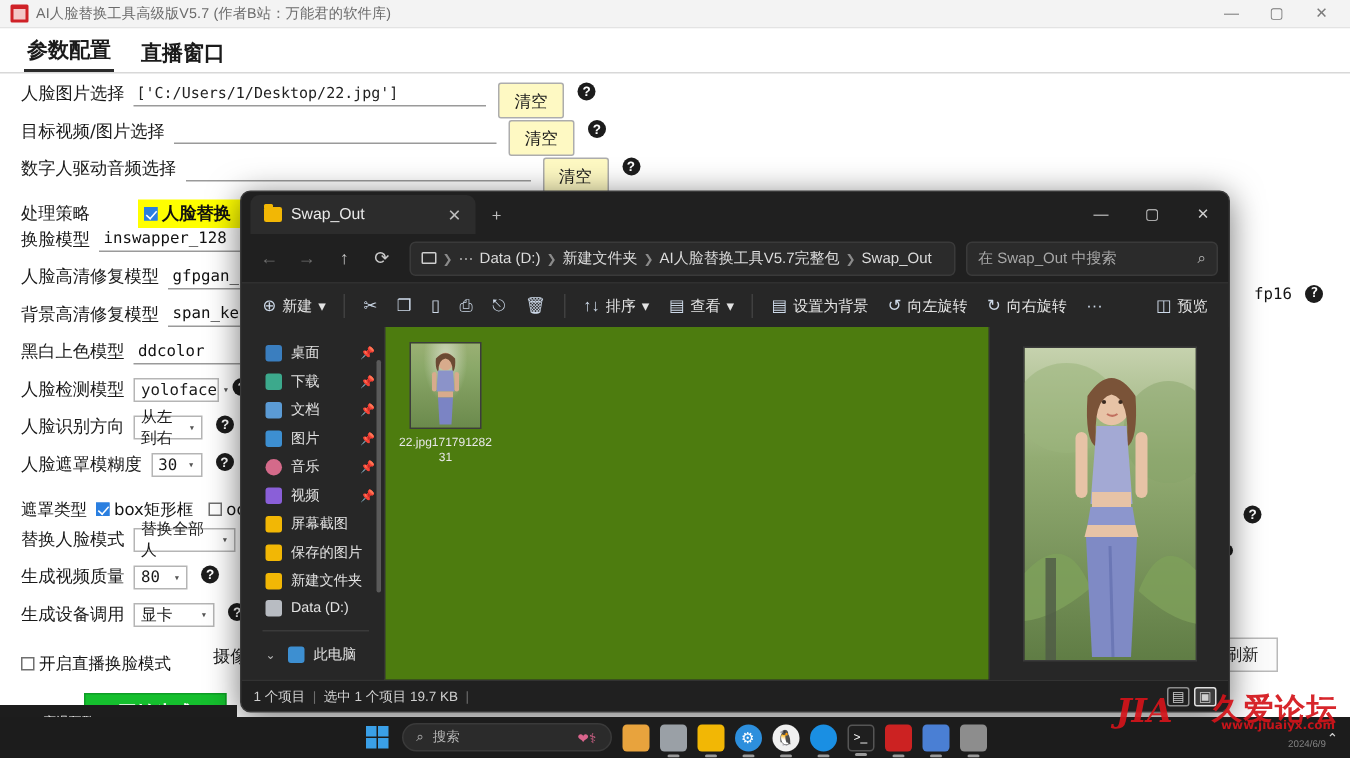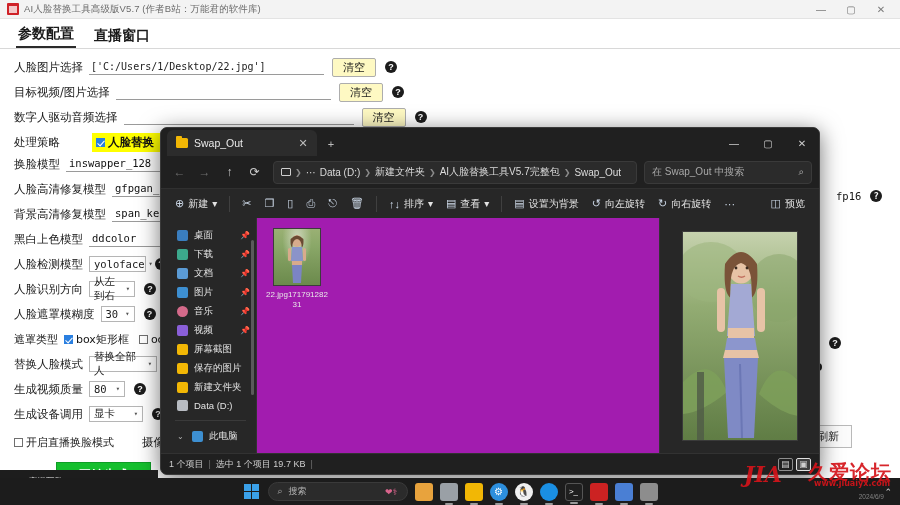--- a/index.html
+++ b/index.html
@@ -43,21 +43,21 @@
     border-bottom: 1px solid #d8d8d8; background: #fff;
   }
   .tab {
     font-size: 14px; color: #1b1b1b; padding: 1px 2px 3px 2px;
     font-family: "DejaVu Sans", sans-serif; font-weight: 700;
   }
   .tab.active { border-bottom: 2px solid #2b2b2b; }
 
   .form-area { position: relative; padding: 6px 0 0 14px; }
 
-  .row { display: flex; align-items: center; height: 24px; margin-bottom: 1px; }
+  .row { display: flex; height: 24px; margin-bottom: 1px; }
   .lbl {
     font-size: 11.5px; color: #1a1a1a; white-space: nowrap;
     font-family: "DejaVu Sans", sans-serif; margin-right: 6px;
   }
   .txtinput {
     height: 16px; border: none; border-bottom: 1px solid #9a9a9a;
     font-size: 10px; color: #222; background: transparent;
     font-family: "DejaVu Sans Mono", monospace; padding: 0 2px;
   }
   .btn-clear {
@@ -212,21 +212,21 @@
   }
   .nav-row .pin { margin-left: auto; font-size: 8px; color: #9a9a9a; }
   .sq-ico { width: 11px; height: 11px; border-radius: 2px; flex: 0 0 auto; }
   .nav-div { height: 1px; background: #3a3a3a; margin: 6px 10px; }
   .nav-scroll {
     position: absolute; right: 2px; top: 22px; width: 3px; height: 155px;
     background: #5a5a5a; border-radius: 2px;
   }
   .chev { font-size: 8px; color: #b5b5b5; width: 9px; }
 
-  .exp-content { flex: 1; background: #a21caf; padding: 10px 0 0 8px; position: relative; }
+  .exp-content { flex: 1; background: #4d7c0f; padding: 10px 0 0 8px; position: relative; }
   .file-tile { width: 66px; text-align: center; }
   .file-thumb {
     width: 48px; height: 58px; margin: 0 auto; overflow: hidden;
     border: 1px solid #3c3c3c; position: relative;
     background: linear-gradient(180deg,#7f9c5e 0%,#8fae6b 40%,#6f8c4f 100%);
   }
   .file-name {
     margin-top: 4px; font-size: 8px; color: #e8e8e8; line-height: 1.25;
     word-break: break-all;
   }

